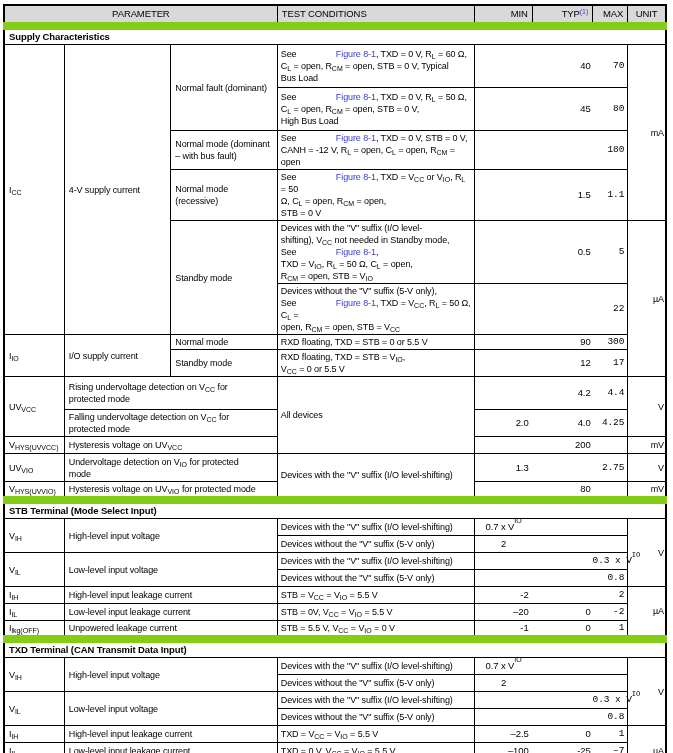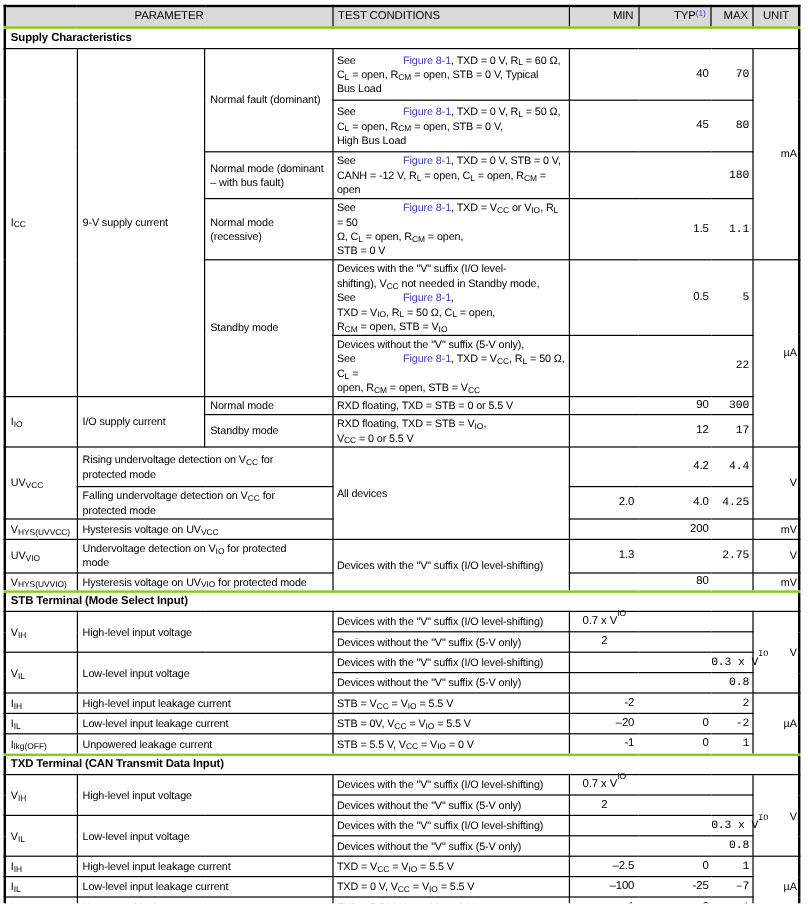--- a/index.html
+++ b/index.html
@@ -5,21 +5,21 @@
   html,body{margin:0;padding:0;background:#fff;}
   .page{position:relative;width:673px;height:753px;background:#fff;overflow:hidden;
         font-family:"Liberation Sans",sans-serif;color:#000;}
   table.ds{border-collapse:collapse;table-layout:fixed;width:664px;margin:4px 0 0 3px;
            border:2px solid #000;}
   td,th{border:1px solid #000;padding:1px 4px;font-size:9px;line-height:12px;
         vertical-align:middle;letter-spacing:-0.1px;text-align:left;}
   th{background:#d9d9d9;font-weight:normal;font-size:9.5px;padding:2px 4px;}
   th.ctr{text-align:center;}
   th.num{text-align:right;padding-right:4px;}
-  tr.sec td{font-weight:bold;font-size:9.5px;border-top:2px solid #84cc16;}
+  tr.sec td{font-weight:bold;font-size:9.5px;border-top:8px solid #84cc16;}
   td.tc{padding:1px 3px;}
   td.nw{white-space:nowrap;}
   td.vals-cell{padding:0;}
   .vals{display:flex;align-items:flex-end;width:100%;font-size:9.5px;}
   .v{display:flex;justify-content:flex-end;white-space:nowrap;}
   .vmin{flex:0 0 58px;padding-right:4px;box-sizing:border-box;}
   .vtyp{flex:0 0 60px;padding-right:2px;box-sizing:border-box;}
   .vmax{flex:1 1 auto;padding-right:3px;box-sizing:border-box;font-family:Liberation Mono, monospace;}
   .vmin.ctr{justify-content:center;padding-right:0;}
   td.unit{text-align:right;padding:1px 1px;}
@@ -57,21 +57,21 @@
     <th class="num">MAX</th>
     <th class="ctr">UNIT</th>
   </tr>
 
   <tr class="sec h17">
     <td colspan="8">Supply Characteristics</td>
   </tr>
 
   <tr class="h43">
     <td rowspan="6">I<sub>CC</sub></td>
-    <td rowspan="6">9-V supply current</td>
+    <td rowspan="6">4-V supply current</td>
     <td rowspan="2">Normal fault (dominant)</td>
     <td class="tc">See <span class="lnk">Figure 8-1</span>, TXD = 0 V, R<sub>L</sub> = 60 Ω,<br>C<sub>L</sub> = open, R<sub>CM</sub> = open, STB = 0 V, Typical<br>Bus Load</td>
     <td colspan="3" class="vals-cell">
             <div class="vals">
               <span class="v vmin"></span>
               <span class="v vtyp">40</span>
               <span class="v vmax">70</span>
             </div>
           </td>
     <td rowspan="4" class="unit">mA</td>

